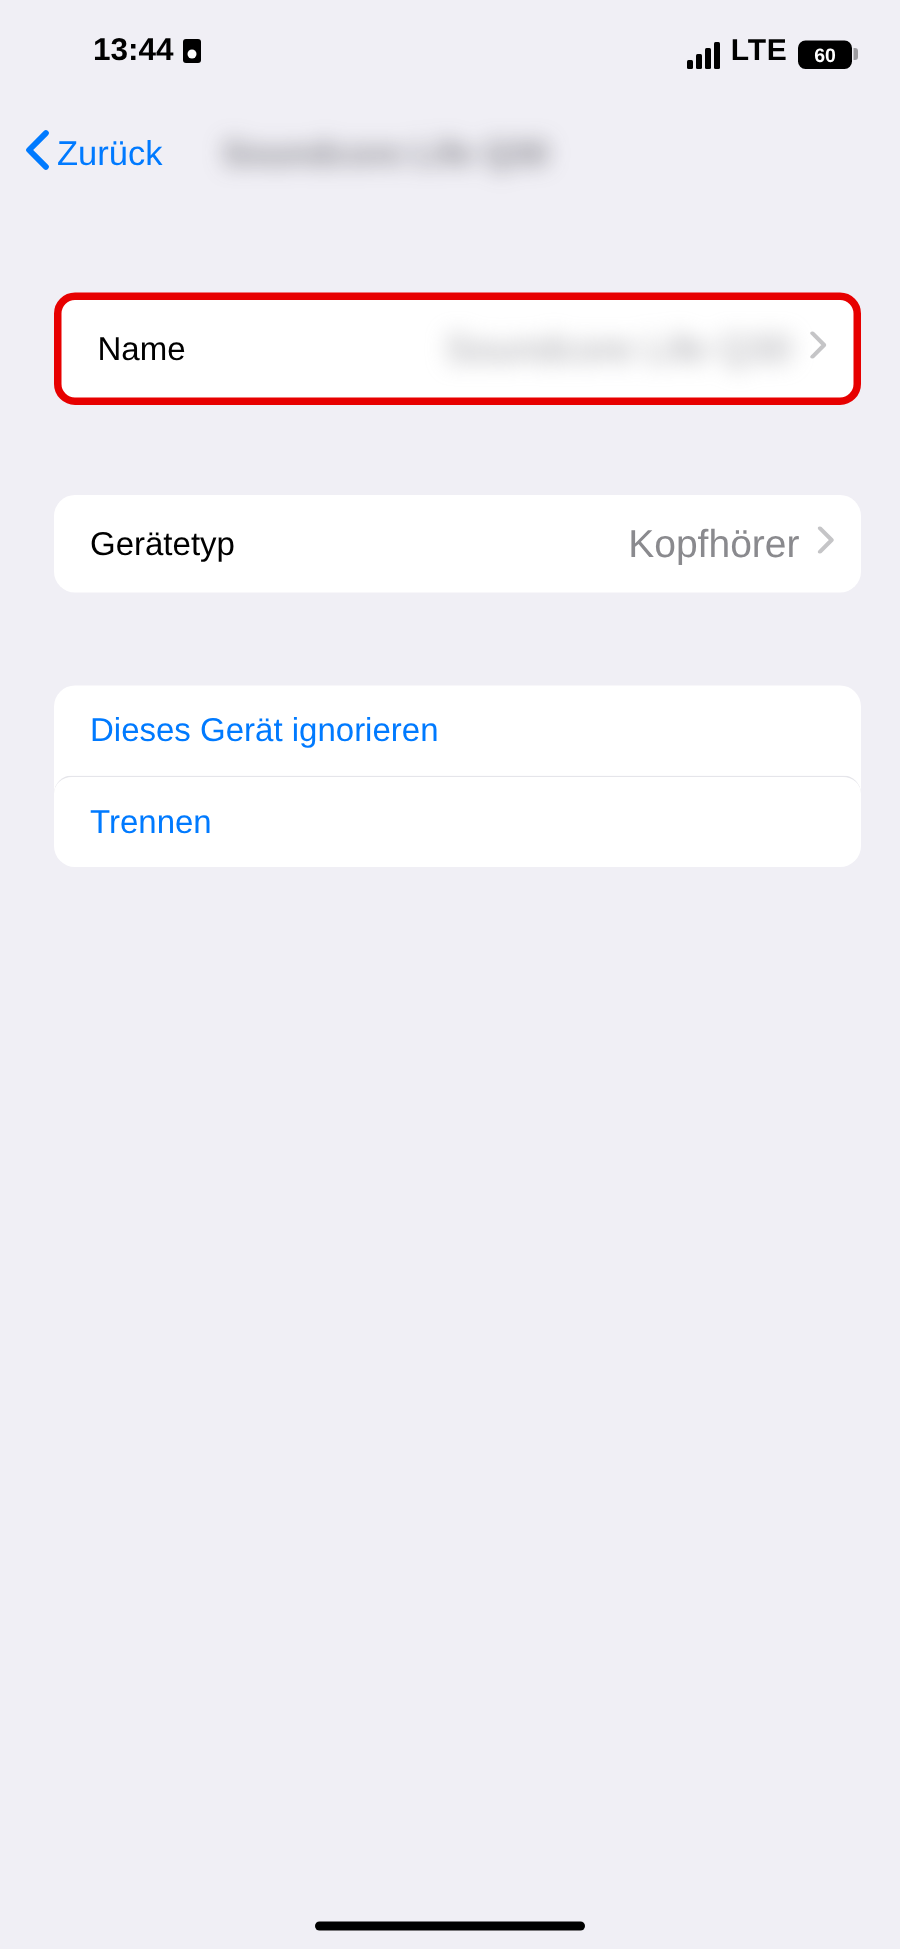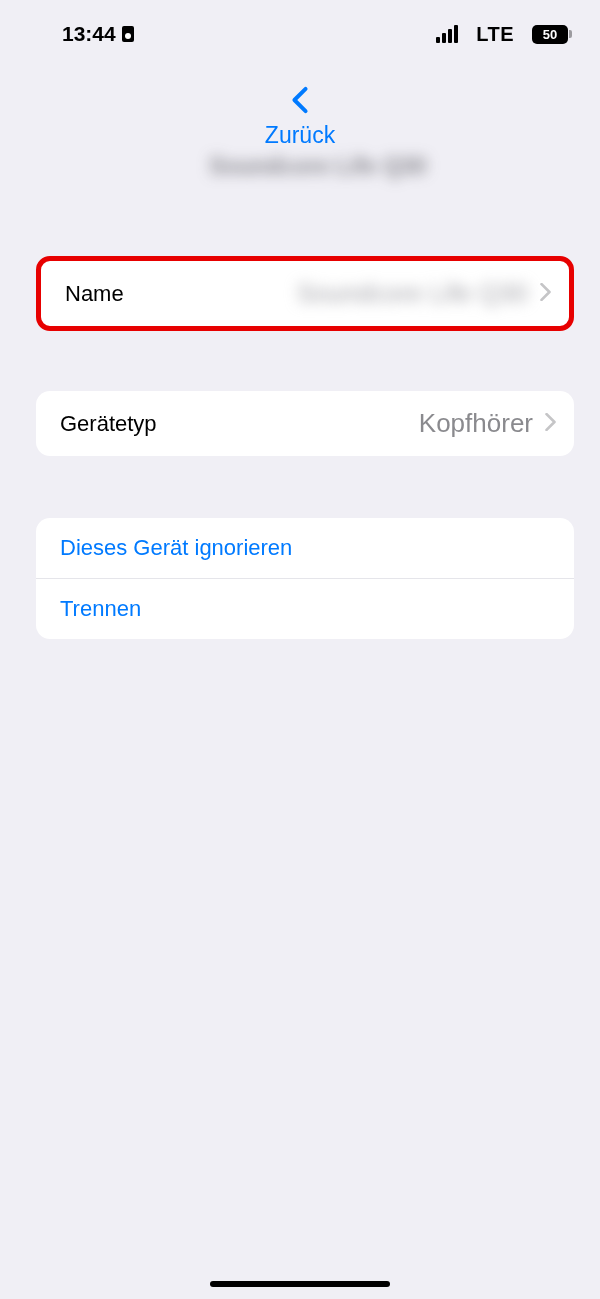--- a/index.html
+++ b/index.html
@@ -26,22 +26,22 @@
       color: #000;
       margin-left: 24px;
     }
     .status-left {
       display: flex;
       align-items: center;
       gap: 6px;
     }
     .status-right {
       display: flex;
-      align-items: center;
-      gap: 18px;
+      align-items: flex-end;
+      gap: 7px;
     }
     .sim-icon {
       width: 12px;
       height: 16px;
       background: #000;
       border-radius: 2px;
       display: inline-flex;
       align-items: center;
       justify-content: center;
       position: relative;
@@ -95,21 +95,20 @@
       width: 3px;
       height: 8px;
       background: rgba(0,0,0,0.35);
       border-radius: 0 2px 2px 0;
     }
     .nav-header {
       display: flex;
       align-items: center;
       padding: 28px 16px 18px 16px;
       gap: 4px;
-      flex-direction: column;
     }
     .back-chevron {
       color: #007aff;
     }
     .back-text {
       color: #007aff;
       font-size: 23px;
       font-weight: 400;
     }
     .device-title {
@@ -129,20 +128,21 @@
       overflow: hidden;
       margin-bottom: 60px;
     }
     .cell-group.last-gap { margin-bottom: 62px; }
     .cell {
       display: flex;
       align-items: center;
       justify-content: space-between;
       padding: 17px 18px 17px 24px;
       min-height: 60px;
+      border-radius: 12px;
     }
     .cell-label {
       font-size: 22px;
       color: #000;
       font-weight: 400;
     }
     .cell-value-wrap {
       display: flex;
       align-items: center;
       gap: 12px;
@@ -196,21 +196,21 @@
     <span class="sim-icon"></span>
   </div>
   <div class="status-right">
     <span class="signal-bars">
       <span></span>
         <span></span>
         <span></span>
         <span></span>
     </span>
     <span class="lte-text">LTE</span>
-    <span class="battery">50</span>
+    <span class="battery">60</span>
   </div>
 </div>
 
 <div class="nav-header">
   <span class="back-chevron">
     <svg width="18" height="28" viewBox="0 0 12 20" fill="none">
       <path d="M10 2L2 10L10 18" stroke="#007aff" stroke-width="2.8" stroke-linecap="round" stroke-linejoin="round"></path>
     </svg>
   </span>
   <span class="back-text">Zurück</span>

